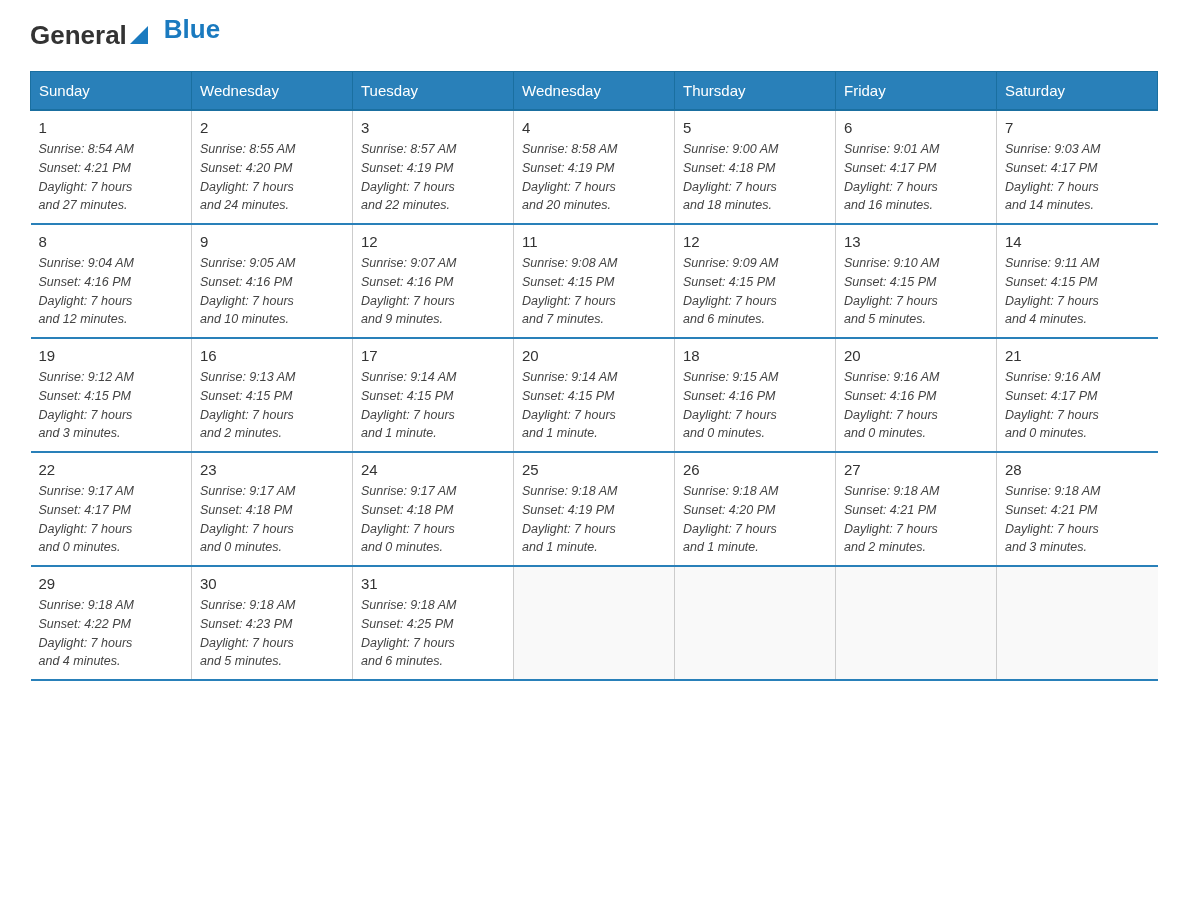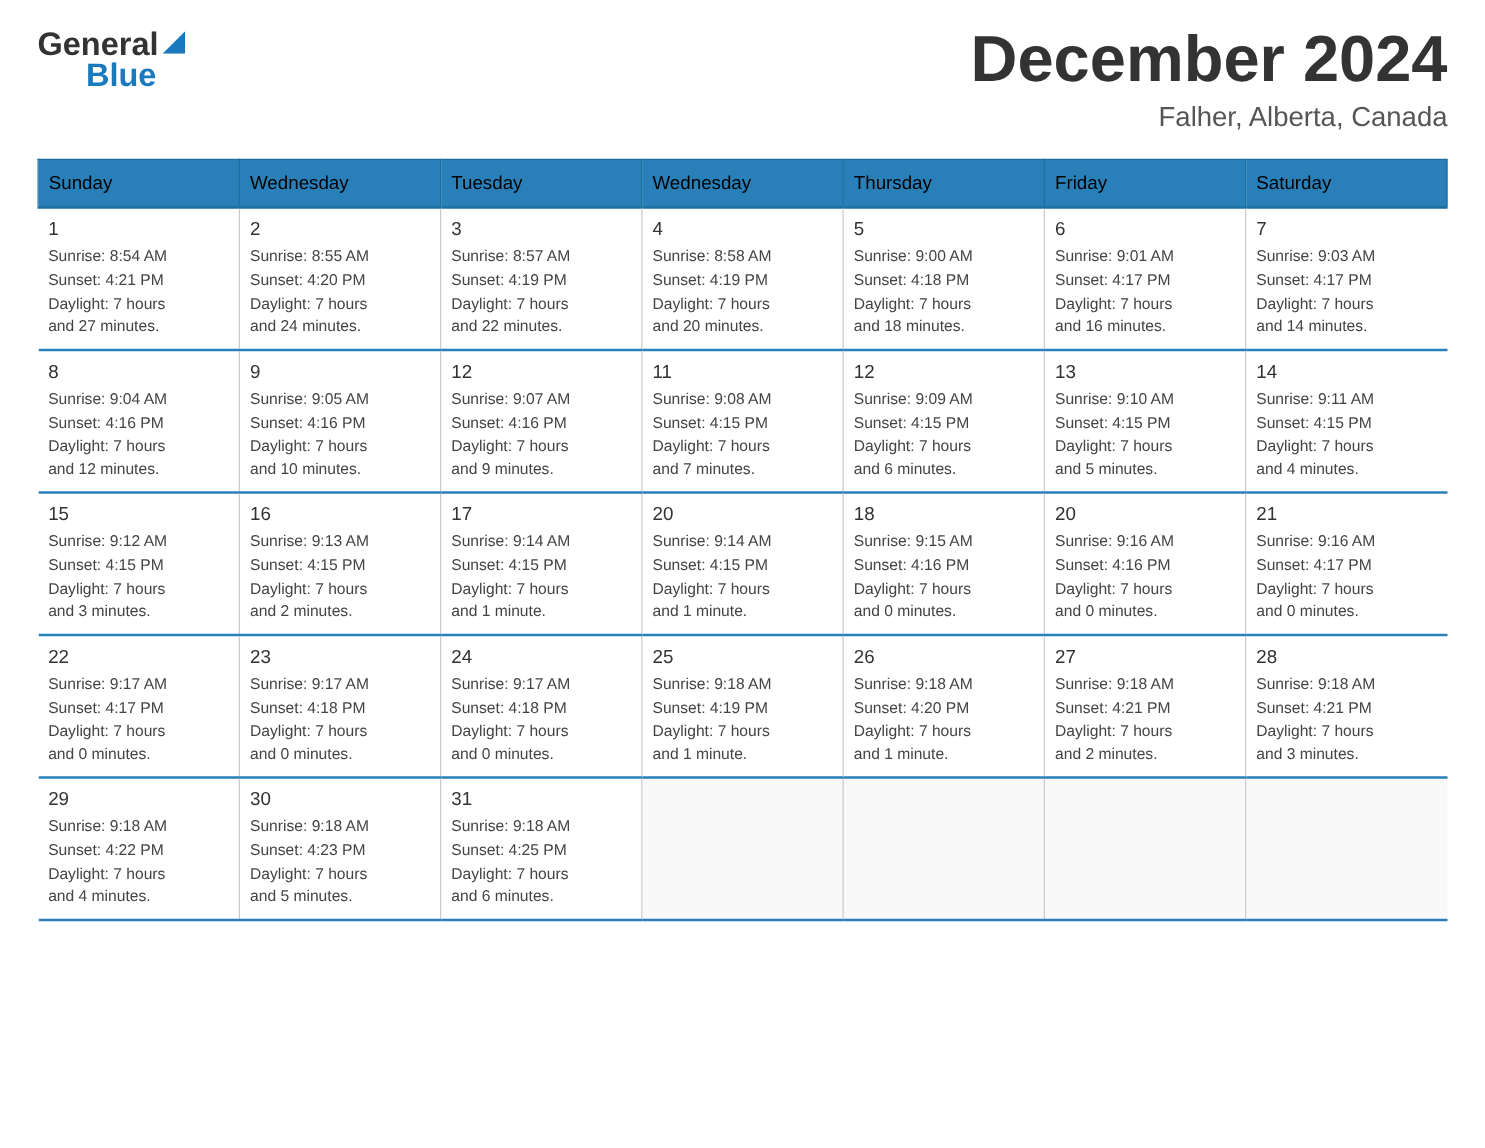--- a/index.html
+++ b/index.html
@@ -12,22 +12,22 @@
       min-height: 918px;
     }
     .header-area {
       display: flex;
       justify-content: space-between;
       align-items: flex-start;
       margin-bottom: 20px;
     }
     .logo {
       display: flex;
-      flex-direction: column;
-      align-items: center;
+      flex-direction: row;
+      align-items: flex-start;
     }
     .title-area {
       text-align: right;
     }
     .month-title {
       font-size: 52px;
       font-weight: bold;
       color: #333;
       line-height: 1.1;
     }
@@ -36,21 +36,21 @@
       color: #555;
       margin-top: 4px;
     }
     .calendar-table {
       width: 100%;
       border-collapse: collapse;
       table-layout: fixed;
     }
     .calendar-table thead tr th {
       background-color: #2980b9;
-      color: #000000;
+      color: #ffffff;
       padding: 10px 8px;
       font-size: 15px;
       font-weight: normal;
       text-align: left;
       border: 1px solid #1a6fa0;
     }
     .calendar-table tbody tr td {
       vertical-align: top;
       padding: 8px;
       font-size: 12.5px;
@@ -62,20 +62,21 @@
     .calendar-table tbody tr td .day-number {
       font-size: 15px;
       font-weight: normal;
       display: block;
       margin-bottom: 4px;
     }
     .calendar-table tbody tr td .day-info {
       font-size: 12.5px;
       line-height: 1.5;
       color: #444;
+      font-style: italic;
     }
     .calendar-table tbody tr td.empty {
       background: #f9f9f9;
     }
     
     .calendar-table thead tr th {
       border-bottom: 2px solid #1a6fa0;
     }
     
     .calendar-table tbody tr td {
@@ -100,24 +101,20 @@
     <div style="display:flex; align-items:center;">
       <span style="font-size:26px; font-weight:bold; color:#333; font-family: Arial, sans-serif;">General</span>
       <span style="display:inline-block; margin-left:3px; margin-bottom:-2px;">
         <svg width="18" height="18" viewBox="0 0 18 18">
           <polygon points="0,18 18,18 18,0" fill="#1a7abf"></polygon>
         </svg>
       </span>
     </div>
     <div style="font-size:26px; font-weight:bold; color:#1a7abf; font-family: Arial, sans-serif; margin-top:-6px; padding-left:2px;margin-left:14px;">Blue</div>
   </div>
-  <div class="title-area">
-    <div class="month-title">December 2024</div>
-    <div class="location-title">Falher, Alberta, Canada</div>
-  </div>
 </div>
 
 <table class="calendar-table">
   <thead>
     <tr>
     <th>Sunday</th>
         <th>Wednesday</th>
         <th>Tuesday</th>
         <th>Wednesday</th>
         <th>Thursday</th>
@@ -181,21 +178,21 @@
           <span class="day-number">13</span>
           <div class="day-info">Sunrise: 9:10 AM<br>Sunset: 4:15 PM<br>Daylight: 7 hours<br>and 5 minutes.</div>
         </td>
         <td>
           <span class="day-number">14</span>
           <div class="day-info">Sunrise: 9:11 AM<br>Sunset: 4:15 PM<br>Daylight: 7 hours<br>and 4 minutes.</div>
         </td>
       </tr>
       <tr>
         <td>
-          <span class="day-number">15</span>
+          <span class="day-number">19</span>
           <div class="day-info">Sunrise: 9:12 AM<br>Sunset: 4:15 PM<br>Daylight: 7 hours<br>and 3 minutes.</div>
         </td>
         <td>
           <span class="day-number">16</span>
           <div class="day-info">Sunrise: 9:13 AM<br>Sunset: 4:15 PM<br>Daylight: 7 hours<br>and 2 minutes.</div>
         </td>
         <td>
           <span class="day-number">17</span>
           <div class="day-info">Sunrise: 9:14 AM<br>Sunset: 4:15 PM<br>Daylight: 7 hours<br>and 1 minute.</div>
         </td>

